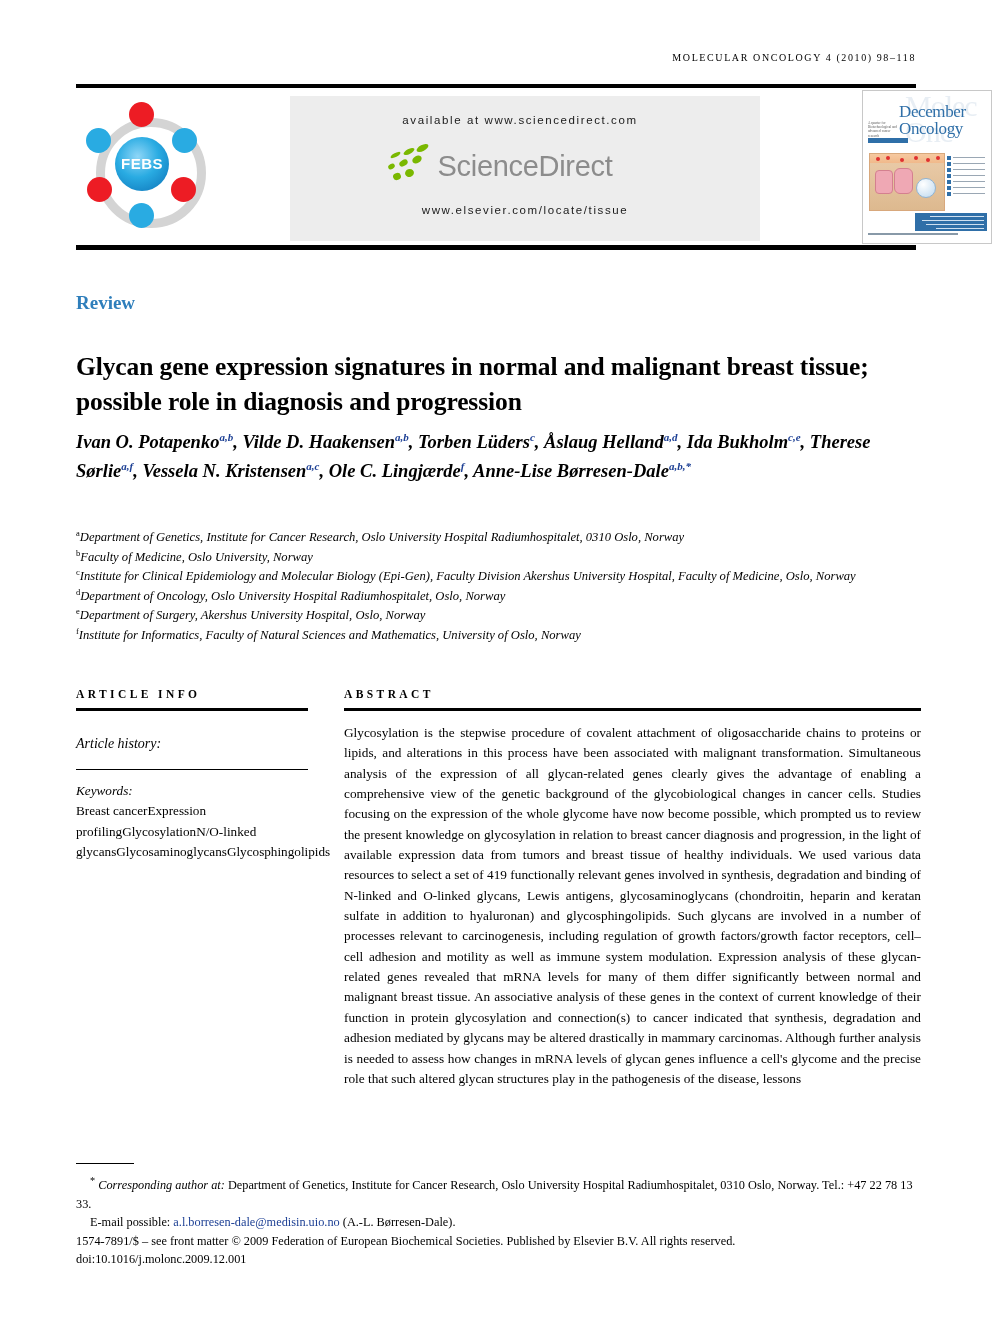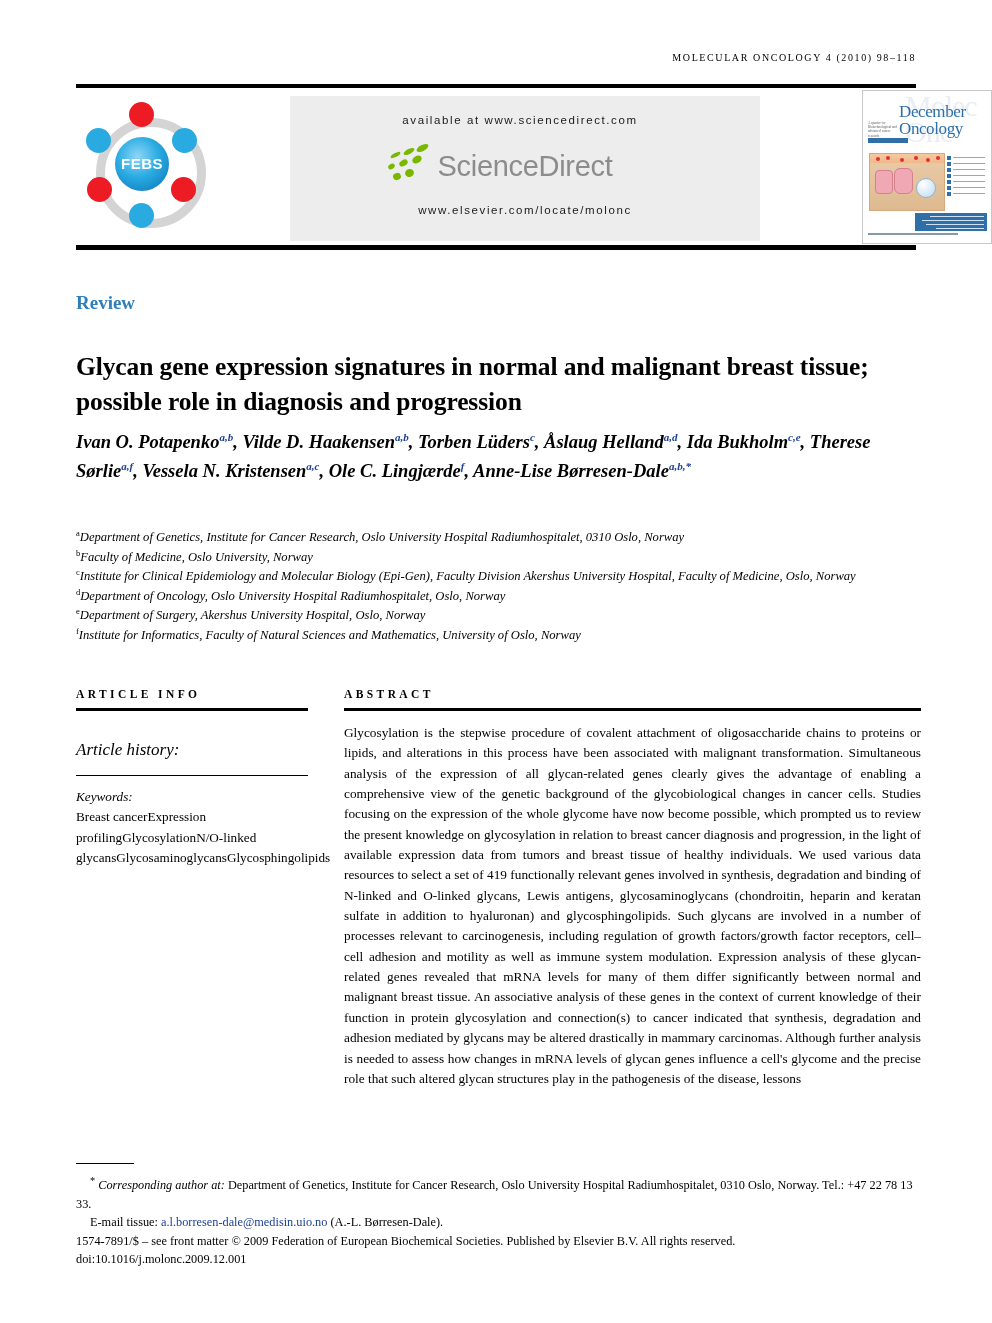--- a/index.html
+++ b/index.html
@@ -324,22 +324,22 @@
     font-weight: bold;
     letter-spacing: 3.4px;
     font-family: "Liberation Serif", serif;
   }
   .sec-rule {
     margin-top: 8px;
     height: 3px;
     background: #000;
   }
   .info-block {
-    margin-top: 29px;
-    font-size: 17px;
+    margin-top: 23px;
+    font-size: 14px;
     line-height: 20.5px;
   }
   .info-block .lbl {
     font-style: italic;
     display: block;
   }
   .info-block .ln { display: block; }
   .kw-rule {
     margin-top: 14px;
     height: 1.3px;
@@ -411,21 +411,21 @@
             <span class="leaf" style="left:4px;top:8px;width:11px;height:4px;transform:rotate(-28deg);"></span>
             <span class="leaf" style="left:26px;top:11px;width:10px;height:7px;transform:rotate(-30deg);"></span>
             <span class="leaf" style="left:13px;top:15px;width:9px;height:6px;transform:rotate(-30deg);"></span>
             <span class="leaf" style="left:2px;top:19px;width:7px;height:5px;transform:rotate(-30deg);"></span>
             <span class="leaf" style="left:19px;top:24px;width:9px;height:8px;transform:rotate(-20deg);"></span>
             <span class="leaf" style="left:7px;top:28px;width:8px;height:7px;transform:rotate(-20deg);"></span>
           </span>
           <span class="sd-word">ScienceDirect</span>
         </span>
       </div>
-      <div class="sd-url">www.elsevier.com/locate/molonc</div>
+      <div class="sd-url">www.elsevier.com/locate/tissue</div>
     </div>
 
     <div class="cover">
       <div class="cover-ghost">
         <div>Molec</div>
         <div>Onc</div>
       </div>
       <div class="cover-title">
         <div>December</div>
         <div>Oncology</div>
@@ -522,21 +522,21 @@
     <div class="abstract-body">Glycosylation is the stepwise procedure of covalent attachment of oligosaccharide chains to proteins or lipids, and alterations in this process have been associated with malignant transformation. Simultaneous analysis of the expression of all glycan-related genes clearly gives the advantage of enabling a comprehensive view of the genetic background of the glycobiological changes in cancer cells. Studies focusing on the expression of the whole glycome have now become possible, which prompted us to review the present knowledge on glycosylation in relation to breast cancer diagnosis and progression, in the light of available expression data from tumors and breast tissue of healthy individuals. We used various data resources to select a set of 419 functionally relevant genes involved in synthesis, degradation and binding of N-linked and O-linked glycans, Lewis antigens, glycosaminoglycans (chondroitin, heparin and keratan sulfate in addition to hyaluronan) and glycosphingolipids. Such glycans are involved in a number of processes relevant to carcinogenesis, including regulation of growth factors/growth factor receptors, cell–cell adhesion and motility as well as immune system modulation. Expression analysis of these glycan-related genes revealed that mRNA levels for many of them differ significantly between normal and malignant breast tissue. An associative analysis of these genes in the context of current knowledge of their function in protein glycosylation and connection(s) to cancer indicated that synthesis, degradation and adhesion mediated by glycans may be altered drastically in mammary carcinomas. Although further analysis is needed to assess how changes in mRNA levels of glycan genes influence a cell's glycome and the precise role that such altered glycan structures play in the pathogenesis of the disease, lessons</div>
   </div>
 
   <div class="foot-rule"></div>
   <div class="footer">
     <span class="fl">
       <span class="indent"></span><sup>*</sup>
       <span class="ital">Corresponding author at:</span><span> Department of Genetics, Institute for Cancer Research, Oslo University Hospital Radiumhospitalet, 0310 Oslo, Norway. Tel.: +47 22 78 13 33.</span>
     </span>
     <span class="fl">
-      <span class="indent"></span><span>E-mail tissue:</span>
+      <span class="indent"></span><span>E-mail possible:</span>
       <span class="link">a.l.borresen-dale@medisin.uio.no</span>
       <span>(A.-L. Børresen-Dale).</span>
     </span>
     <span class="fl">1574-7891/$ – see front matter © 2009 Federation of European Biochemical Societies. Published by Elsevier B.V. All rights reserved.</span>
     <span class="fl">doi:10.1016/j.molonc.2009.12.001</span>
   </div>
 
 </div>
 
 </body></html>

